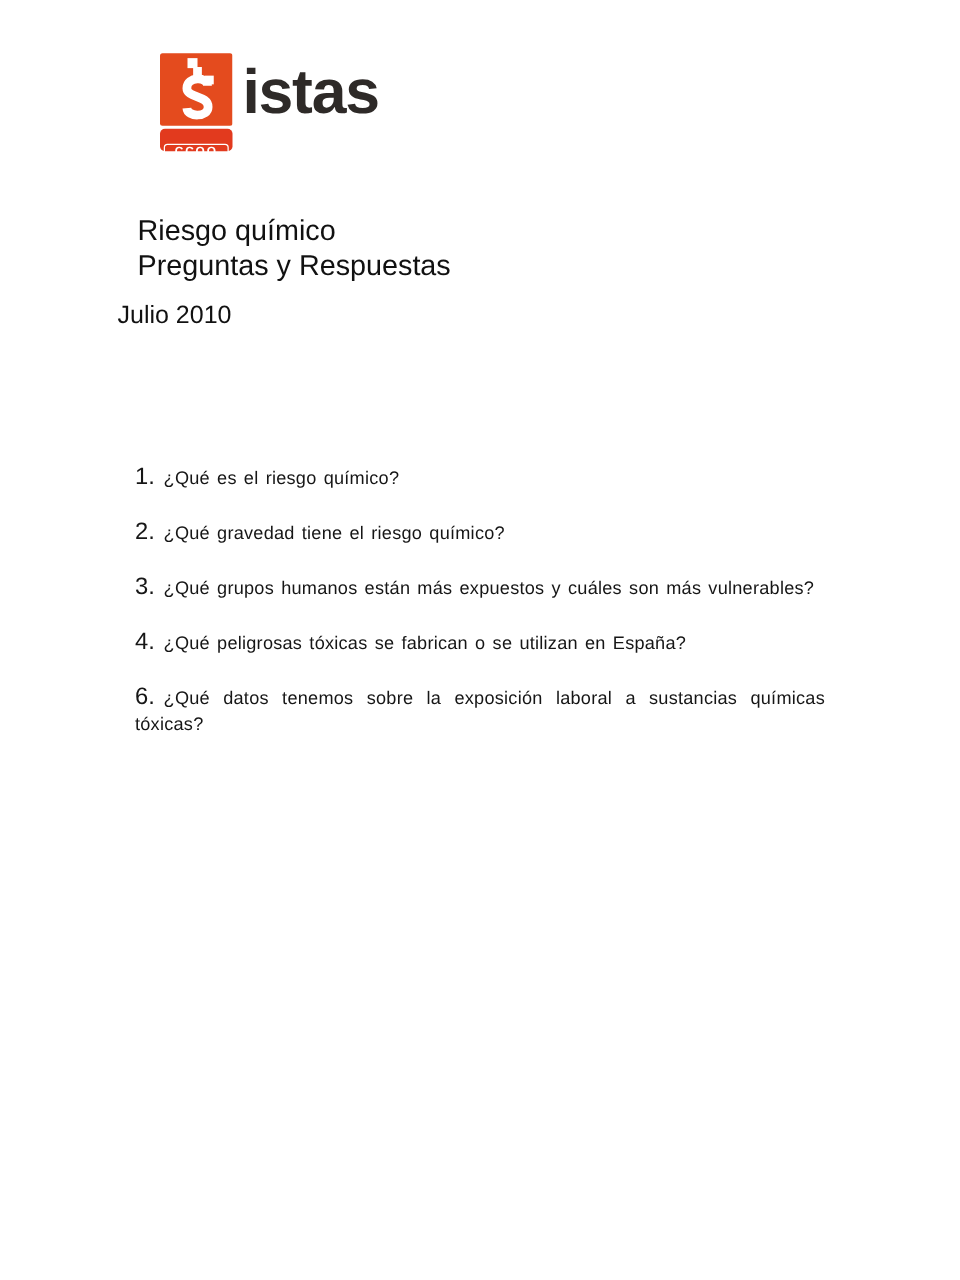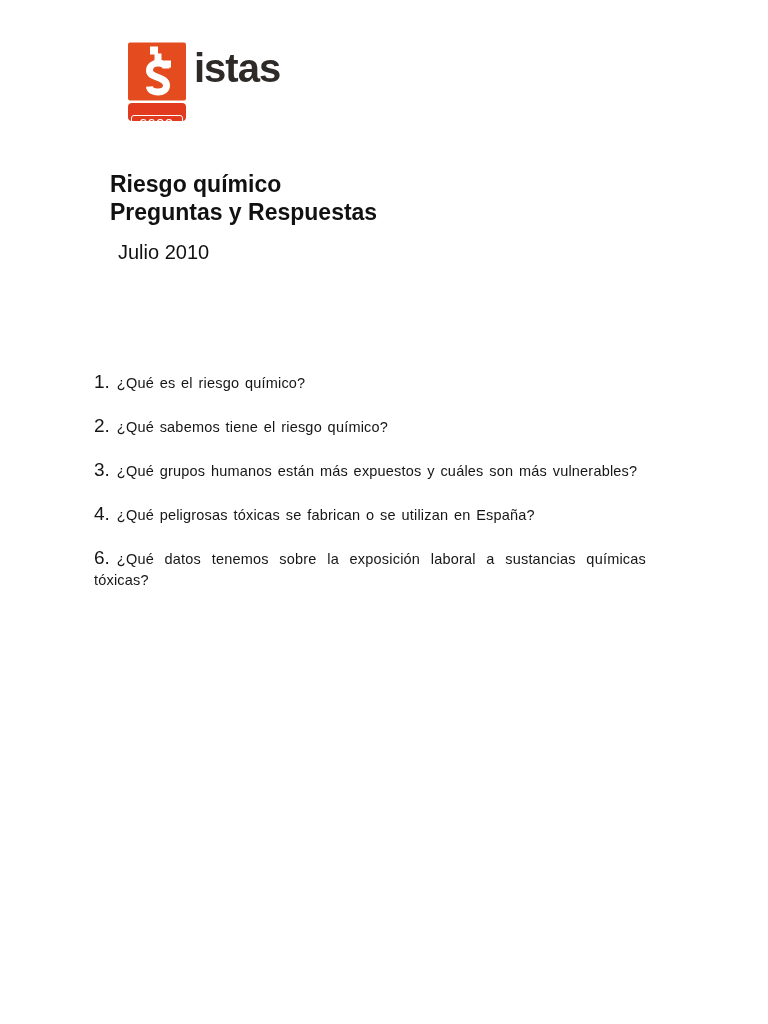--- a/index.html
+++ b/index.html
@@ -49,48 +49,48 @@
     letter-spacing: 1.5px;
     color: #ffffff;
     line-height: 1;
     padding-top: 1px;
     margin-top: 19px;
   }
   .brand-text {
     position: absolute;
     left: 194px;
     top: 48px;
-    font-size: 40px;
+    font-size: 50px;
     font-weight: bold;
     letter-spacing: -1px;
     line-height: 1;
   }
 
   
   .doc-title {
     position: absolute;
     left: 110px;
     top: 170px;
     font-size: 23px;
     line-height: 28px;
     color: #111111;
-    font-weight: bold;
+    font-weight: normal;
   }
   .doc-date {
     position: absolute;
-    left: 118px;
+    left: 94px;
     top: 241px;
     font-size: 20px;
     color: #111111;
   }
 
   
   .questions {
     position: absolute;
-    left: 94px;
+    left: 108px;
     top: 371px;
     width: 552px;
   }
   .q-item {
     margin: 0 0 21px 0;
     font-size: 14.5px;
     line-height: 21px;
     color: #161616;
     letter-spacing: 0.2px;
     word-spacing: 1.5px;
@@ -128,21 +128,21 @@
     <span>Riesgo químico</span><br>
     <span>Preguntas y Respuestas</span>
   </h1>
   <div class="doc-date">Julio 2010</div>
 
   <div class="questions">
     <p class="q-item">
       <span class="q-num">1.</span><span>¿Qué es el riesgo químico?</span>
     </p>
     <p class="q-item">
-      <span class="q-num">2.</span><span>¿Qué sabemos tiene el riesgo químico?</span>
+      <span class="q-num">2.</span><span>¿Qué gravedad tiene el riesgo químico?</span>
     </p>
     <p class="q-item">
       <span class="q-num">3.</span><span>¿Qué grupos humanos están más expuestos y cuáles son más vulnerables?</span>
     </p>
     <p class="q-item">
       <span class="q-num">4.</span><span>¿Qué peligrosas tóxicas se fabrican o se utilizan en España?</span>
     </p>
     <p class="q-item justify">
       <span class="q-num">6.</span><span>¿Qué datos tenemos sobre la exposición laboral a sustancias químicas tóxicas?</span>
     </p>

